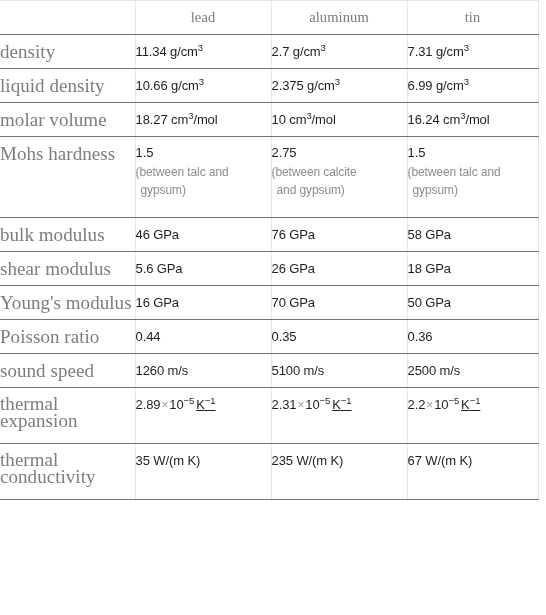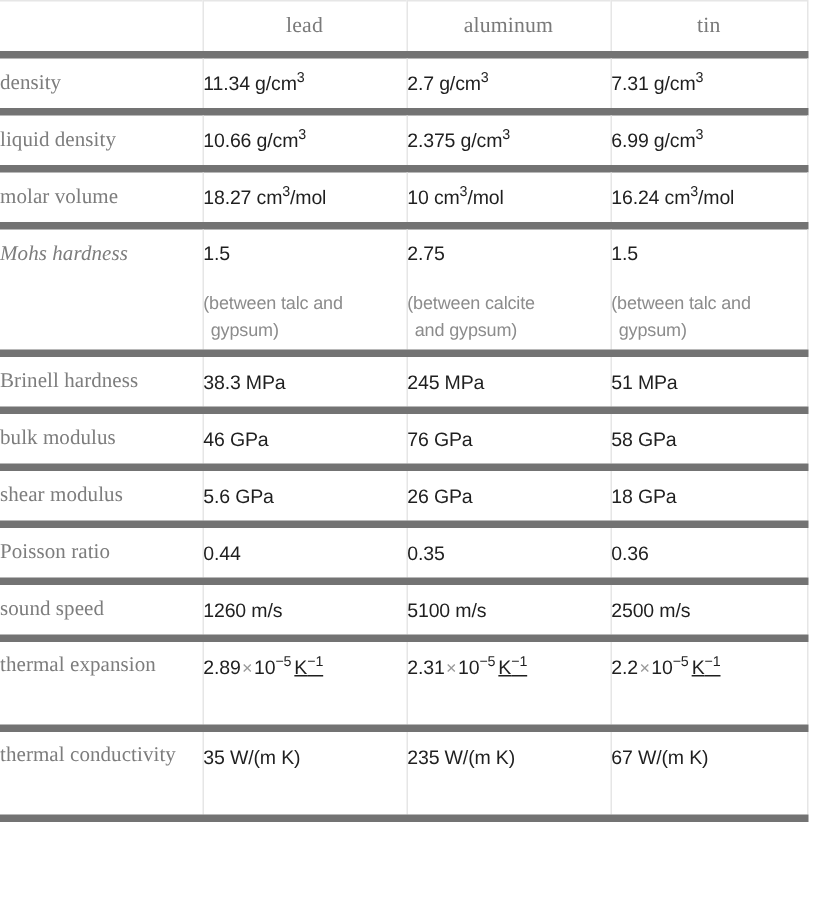--- a/index.html
+++ b/index.html
@@ -30,21 +30,21 @@
     border-top: 1px solid #e6e6e6;
   }
 
   table.props col.c0 { width: 135px; }
   table.props col.c1 { width: 136px; }
   table.props col.c2 { width: 136px; }
   table.props col.c3 { width: 131px; }
 
   table.props th,
   table.props td {
-    border-bottom: 5px solid #737373;
+    border-bottom: 1px solid #737373;
     border-right: 1px solid #e6e6e6;
     padding: 0;
     vertical-align: middle;
     background: #ffffff;
   }
   table.props th:last-child,
   table.props td:last-child {
     border-right: 1px solid #e6e6e6;
   }
 
@@ -58,21 +58,21 @@
     text-align: center;
     letter-spacing: 0.1px;
   }
   thead th.corner {
     border-right: 1px solid #e6e6e6;
   }
 
   
   td.rowlabel {
     font-family: "Liberation Serif", serif;
-    font-size: 14px;
+    font-size: 19px;
     color: #7d7d7d;
     padding: 6px 4px 6px 10px;
     line-height: 17px;
     letter-spacing: 0.05px;
   }
 
   
   td.val {
     font-family: "Liberation Sans", sans-serif;
     font-size: 13px;
@@ -97,31 +97,31 @@
   td.val .times {
     color: #9a9a9a;
     margin: 0 1px 0 1px;
     font-size: 12px;
   }
   td.val .note {
     display: block;
     color: #8c8c8c;
     font-size: 12px;
     line-height: 18px;
-    margin-top: 16px;
+    margin-top: 2px;
     padding-left: 0px;
     max-width: 118px;
   }
   td.val .note .ln2 {
     display: block;
     padding-left: 5px;
   }
 
   tr.tall td { height: 72px; vertical-align: top; }
-  tr.tall td.rowlabel { vertical-align: top; padding-top: 8px; font-style: italic; }
+  tr.tall td.rowlabel { vertical-align: top; padding-top: 8px; }
   tr.tall td.val { vertical-align: top; padding-top: 7px; }
 
   tr.twoline td { height: 47px; vertical-align: top; }
   tr.twoline td.rowlabel { padding-top: 7px; }
   tr.twoline td.val { padding-top: 8px; }
 
   tr.std td { height: 33px; }
 </style>
 </head>
 <body>
@@ -162,36 +162,36 @@
           <td class="val"><span class="num">10 cm<sup>3</sup>/mol</span></td>
           <td class="val"><span class="num">16.24 cm<sup>3</sup>/mol</span></td>
         </tr>
         <tr class="tall">
           <td class="rowlabel">Mohs hardness</td>
           <td class="val"><span class="num">1.5</span><span class="note">(between talc and<span class="ln2">gypsum)</span></span></td>
           <td class="val"><span class="num">2.75</span><span class="note">(between calcite<span class="ln2">and gypsum)</span></span></td>
           <td class="val"><span class="num">1.5</span><span class="note">(between talc and<span class="ln2">gypsum)</span></span></td>
         </tr>
         <tr class="std">
-          <td class="rowlabel">Brinell hardness</td>
-          <td class="val"><span class="num">38.3 MPa</span></td>
-          <td class="val"><span class="num">245 MPa</span></td>
-          <td class="val"><span class="num">51 MPa</span></td>
-        </tr>
-        <tr class="std">
           <td class="rowlabel">bulk modulus</td>
           <td class="val"><span class="num">46 GPa</span></td>
           <td class="val"><span class="num">76 GPa</span></td>
           <td class="val"><span class="num">58 GPa</span></td>
         </tr>
         <tr class="std">
           <td class="rowlabel">shear modulus</td>
           <td class="val"><span class="num">5.6 GPa</span></td>
           <td class="val"><span class="num">26 GPa</span></td>
           <td class="val"><span class="num">18 GPa</span></td>
+        </tr>
+        <tr class="std">
+          <td class="rowlabel">Young's modulus</td>
+          <td class="val"><span class="num">16 GPa</span></td>
+          <td class="val"><span class="num">70 GPa</span></td>
+          <td class="val"><span class="num">50 GPa</span></td>
         </tr>
         <tr class="std">
           <td class="rowlabel">Poisson ratio</td>
           <td class="val"><span class="num">0.44</span></td>
           <td class="val"><span class="num">0.35</span></td>
           <td class="val"><span class="num">0.36</span></td>
         </tr>
         <tr class="std">
           <td class="rowlabel">sound speed</td>
           <td class="val"><span class="num">1260 m/s</span></td>

